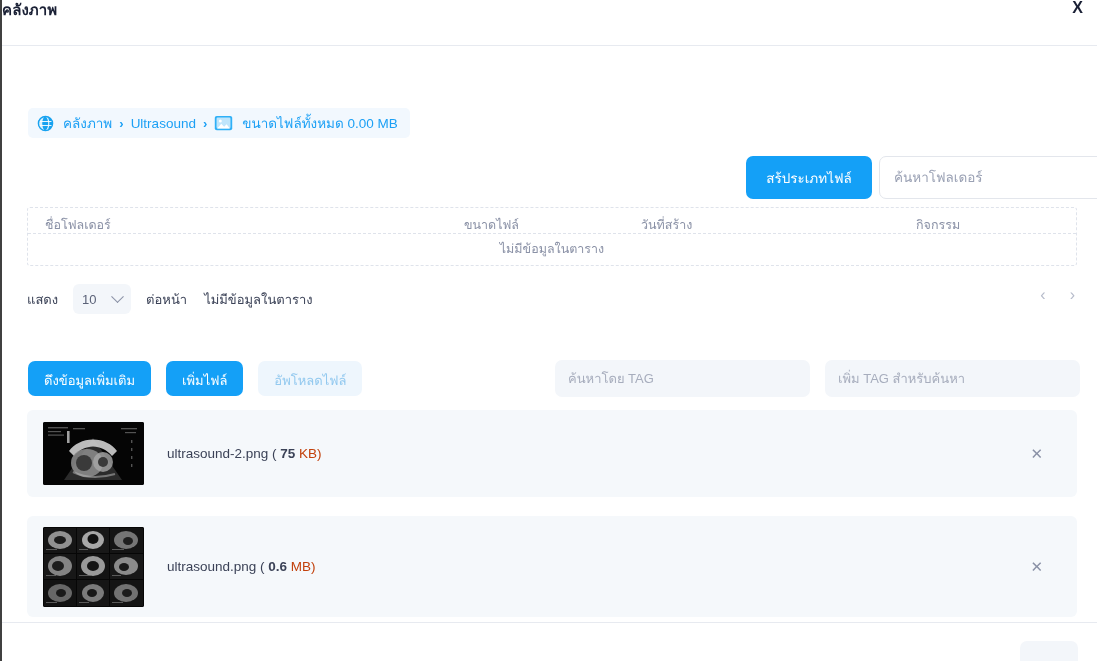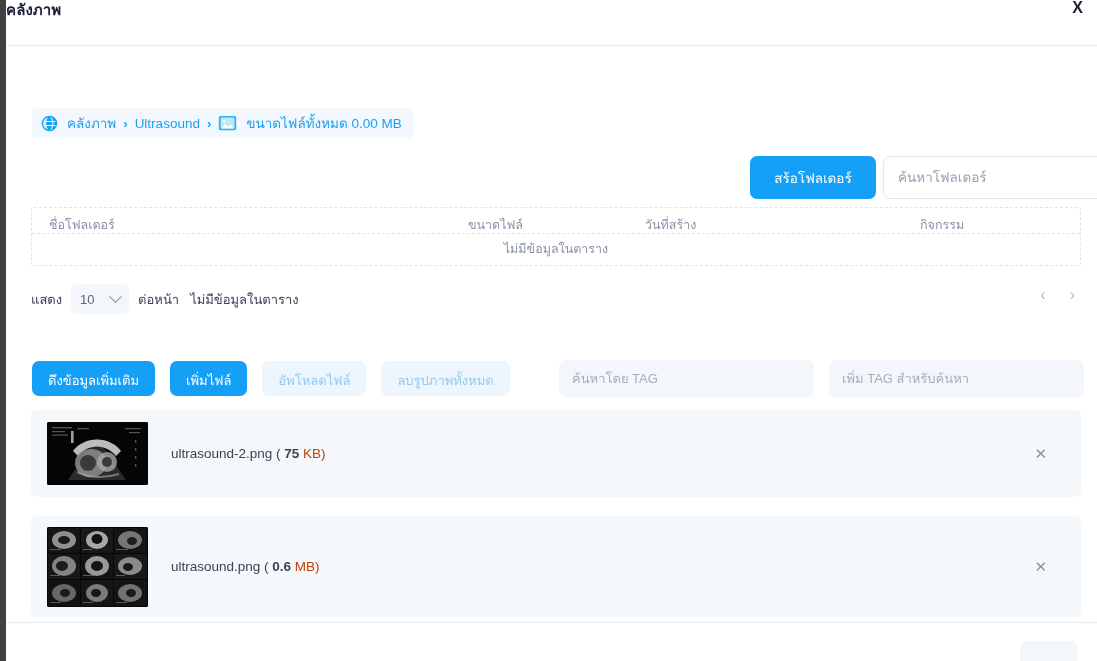--- a/index.html
+++ b/index.html
@@ -7,21 +7,21 @@
     margin: 0; padding: 0;
     width: 1097px; height: 661px;
     background: #ffffff;
     font-family: "Liberation Sans", "DejaVu Sans", sans-serif;
     overflow: hidden;
   }
   #app {
     position: relative;
     width: 1097px; height: 661px;
     background: #ffffff;
-    border-left: 6px solid #404040;
+    border-left: 2px solid #404040;
   }
 
   
   .modal-header {
     position: absolute;
     left: 0; top: 0; right: 0;
     height: 46px;
     border-bottom: 1px solid #e7eaf0;
     background: #fff;
   }
@@ -145,21 +145,21 @@
     font-size: 12.5px;
     color: #8a91a6;
   }
 
   
   .page-row {
     position: absolute;
     left: 25px; top: 238px;
     display: flex;
     align-items: center;
-    gap: 9px;
+    gap: 15px;
     font-size: 13px;
     color: #3b4257;
   }
   .page-row .lbl { color:#3b4257; font-size:13px; white-space:nowrap; }
   .per-page-select {
     position: relative;
     display: inline-flex;
     align-items: center;
     justify-content: space-between;
     width: 58px; height: 30px;
@@ -335,21 +335,21 @@
             <rect x="1" y="1" width="22" height="18" rx="2.5" fill="#2fb0f7"></rect>
             <rect x="3.2" y="3.2" width="17.6" height="13.6" rx="1.4" fill="#bfe5fb"></rect>
             <circle cx="8" cy="7.4" r="1.9" fill="#ffffff"></circle>
             <path d="M4 16.8l5.2-6 3.6 3.9 3.1-3 4.1 5.1z" fill="#ffffff"></path>
           </svg>
         </span>
         <span class="crumb-size">ขนาดไฟล์ทั้งหมด 0.00 MB</span>
       </div>
     </div>
 
-    <button class="btn-create-folder">สร้อโฟลเดอร์</button>
+    <button class="btn-create-folder">สร้ประเภทไฟล์</button>
     <input class="search-folder" type="text" placeholder="ค้นหาโฟลเดอร์" style="">
 
     <div class="folder-table">
       <div class="ft-head">
         <span class="ft-c1">ชื่อโฟลเดอร์</span>
         <span class="ft-c2">ขนาดไฟล์</span>
         <span class="ft-c3">วันที่สร้าง</span>
         <span class="ft-c4">กิจกรรม</span>
       </div>
       <div class="ft-empty">ไม่มีข้อมูลในตาราง</div>
@@ -366,21 +366,20 @@
     </div>
     <div class="pager">
       <span>‹</span>
       <span>›</span>
     </div>
 
     <div class="actions">
       <button class="btn btn-primary">ดึงข้อมูลเพิ่มเติม</button>
       <button class="btn btn-primary">เพิ่มไฟล์</button>
       <button class="btn btn-soft">อัพโหลดไฟล์</button>
-      <button class="btn btn-soft">ลบรูปภาพทั้งหมด</button>
     </div>
 
     <div class="tag-inputs">
       <input class="tag-input" type="text" placeholder="ค้นหาโดย TAG" style="">
       <input class="tag-input" type="text" placeholder="เพิ่ม TAG สำหรับค้นหา" style="">
     </div>
 
     <div class="file-list">
 
       <div class="file-row">

